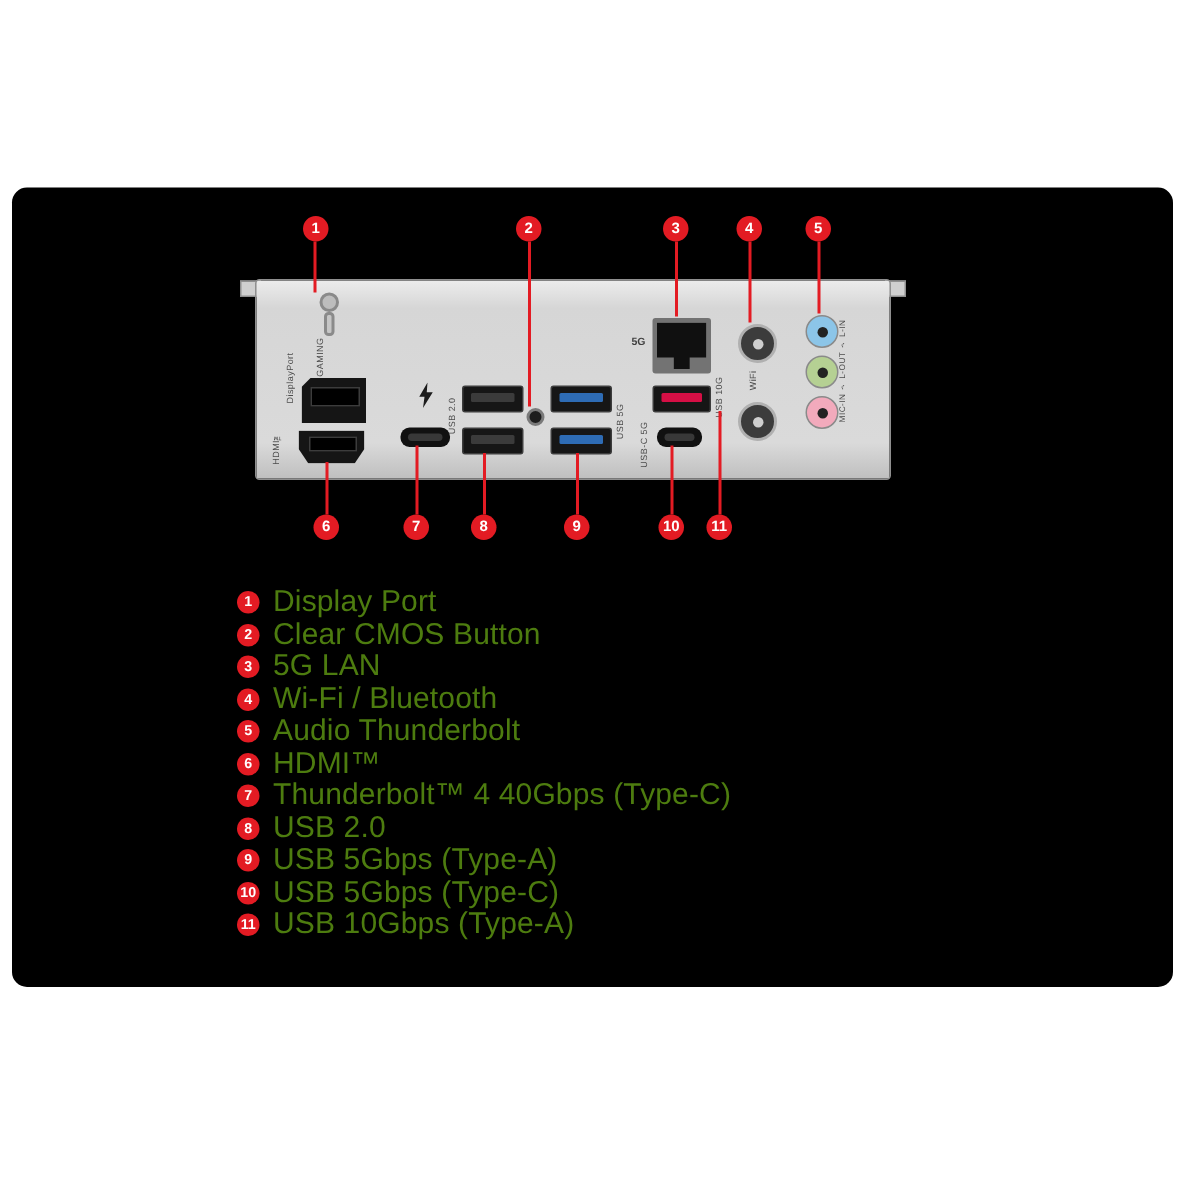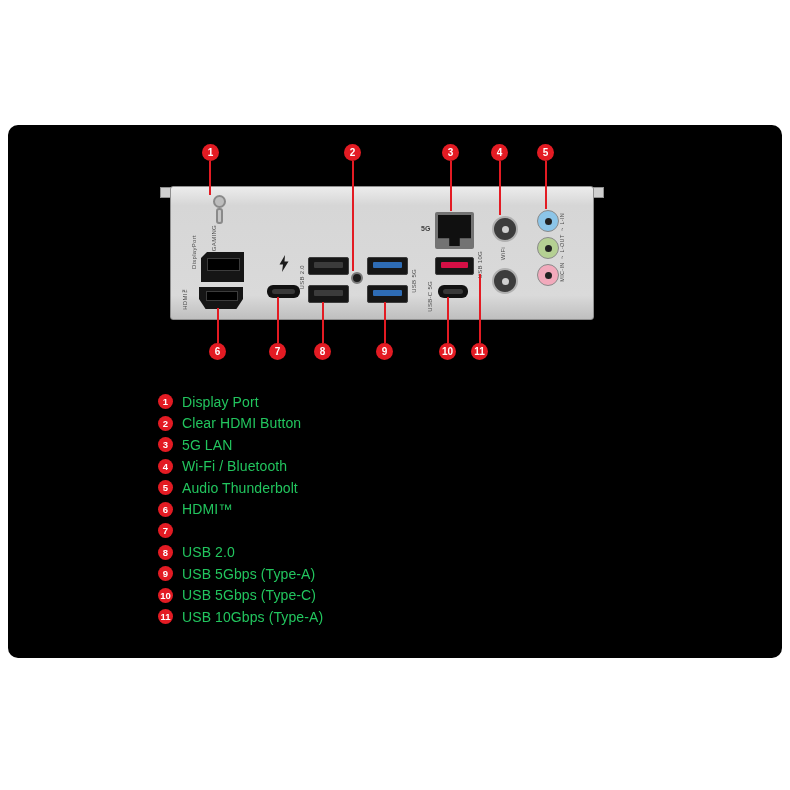--- a/index.html
+++ b/index.html
@@ -67,21 +67,21 @@
              background:var(--accent-red,#e31b23); color:#fff; font-size:10px; font-weight:bold;
              display:flex; align-items:center; justify-content:center; z-index:6; }
   .cline { position:absolute; width:2px; background:var(--accent-red,#e31b23); z-index:5; }
 
   
   .legend { position:absolute; left:150px; top:266px; }
   .legend-row { display:flex; align-items:center; height:21.5px; }
   .legend-num { flex:0 0 15px; width:15px; height:15px; border-radius:50%;
                 background:var(--accent-red,#e31b23); color:#fff; font-size:9.5px; font-weight:bold;
                 display:flex; align-items:center; justify-content:center; }
-  .legend-label { margin-left:9px; color:#22c55e; font-size:14px; letter-spacing:.1px;text-align:right; }
+  .legend-label { margin-left:9px; color:#4d7c0f; font-size:20px; letter-spacing:.1px;text-align:right; }
 </style>
 </head>
 <body>
 
 <div class="page">
   <div class="panel">
 
     <div class="flange" style="left:152px; top:62px;"></div>
     <div class="flange" style="left:582px; top:62px;"></div>
 
@@ -171,40 +171,41 @@
     <div class="cline" style="left:439px; top:172px; height:46px;"></div>
     <div class="cline" style="left:471px; top:149px; height:69px;"></div>
 
     <div class="legend">
       <div class="legend-row">
         <span class="legend-num">1</span>
         <span class="legend-label">Display Port</span>
       </div>
       <div class="legend-row">
         <span class="legend-num">2</span>
-        <span class="legend-label">Clear HDMI Button</span>
+        <span class="legend-label">Clear CMOS Button</span>
       </div>
       <div class="legend-row">
         <span class="legend-num">3</span>
         <span class="legend-label">5G LAN</span>
       </div>
       <div class="legend-row">
         <span class="legend-num">4</span>
         <span class="legend-label">Wi-Fi / Bluetooth</span>
       </div>
       <div class="legend-row">
         <span class="legend-num">5</span>
         <span class="legend-label">Audio Thunderbolt</span>
       </div>
       <div class="legend-row">
         <span class="legend-num">6</span>
         <span class="legend-label">HDMI™</span>
       </div>
       <div class="legend-row">
         <span class="legend-num">7</span>
+        <span class="legend-label">Thunderbolt™ 4 40Gbps (Type-C)</span>
       </div>
       <div class="legend-row">
         <span class="legend-num">8</span>
         <span class="legend-label">USB 2.0</span>
       </div>
       <div class="legend-row">
         <span class="legend-num">9</span>
         <span class="legend-label">USB 5Gbps (Type-A)</span>
       </div>
       <div class="legend-row">

